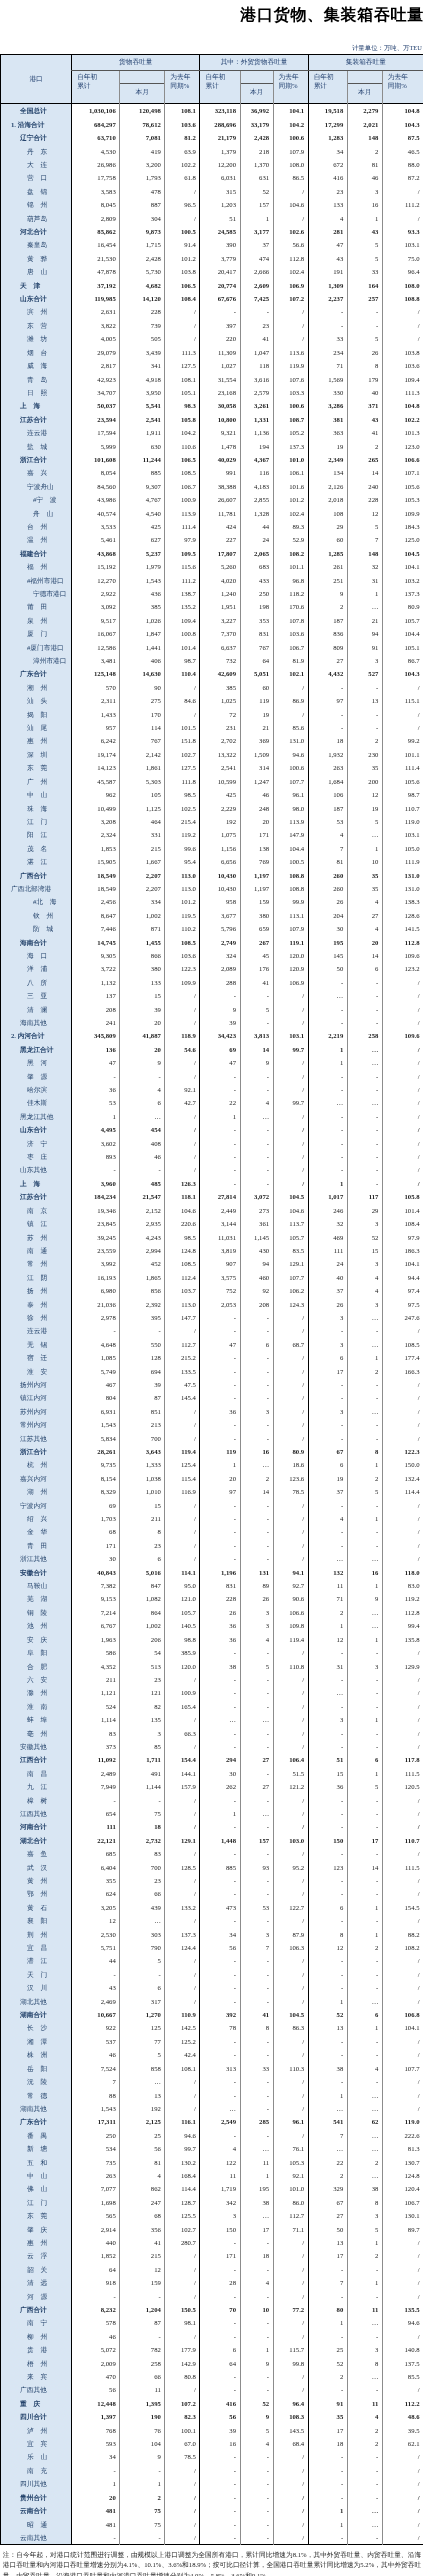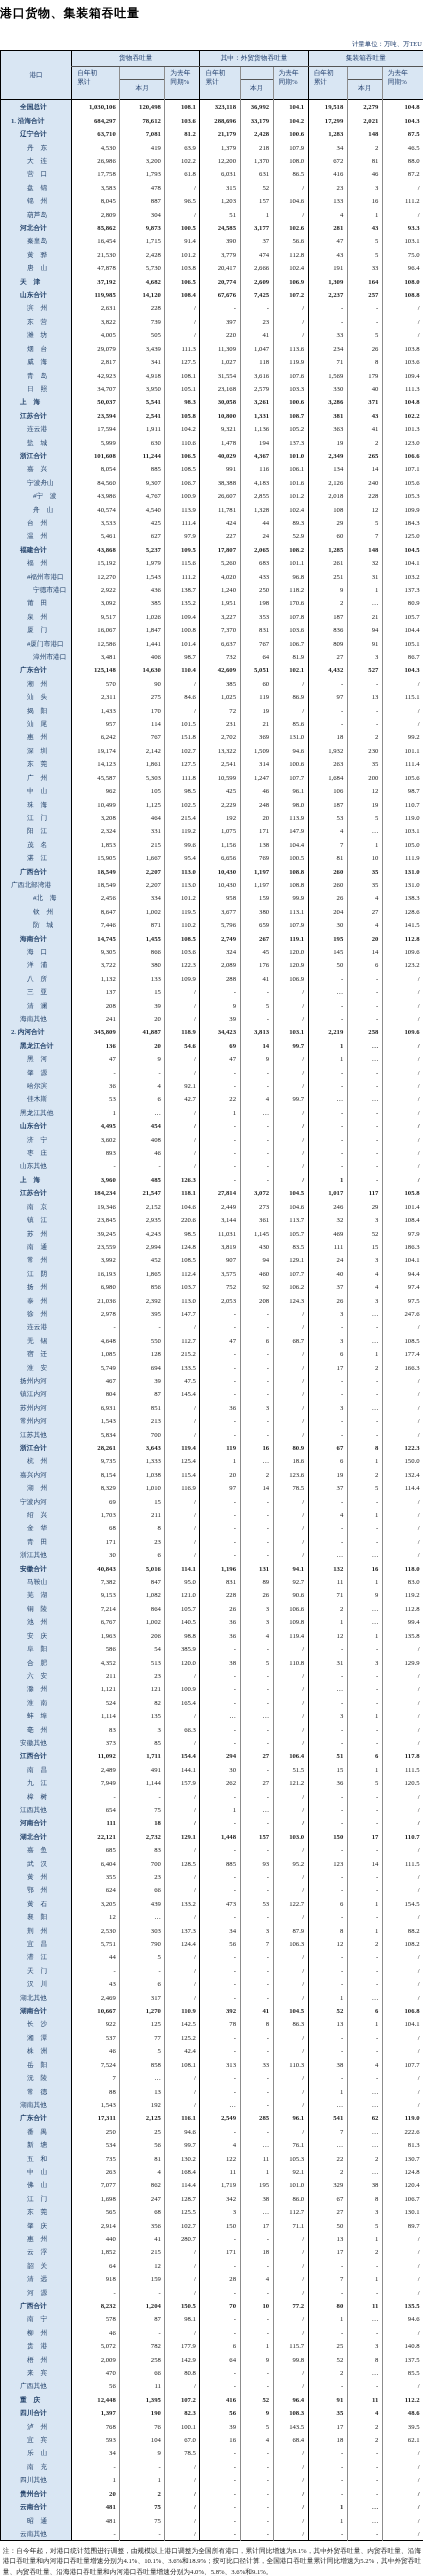--- a/index.html
+++ b/index.html
@@ -1,17 +1,17 @@
 <!DOCTYPE html>
 <html style="font-size:11.3px"><head>
 <meta charset="utf-8">
 <style>
   html,body{margin:0;padding:0;background:#ffffff;}
   body{width:424px;font-family:"Liberation Serif","DejaVu Serif",serif;color:#1a1a1a;}
-  .page-title{font-size:12px;font-weight:bold;text-align:left;margin:5px 0 18px 0;color:#000;letter-spacing:0.7px;}
+  .page-title{font-size:16px;font-weight:bold;text-align:right;margin:5px 0 18px 0;color:#000;letter-spacing:0.7px;}
   .unit-note{font-size:6.4px;text-align:right;color:#1d3b6b;padding:0 2.1px 1.4px 0;}
   table{border-collapse:collapse;table-layout:fixed;width:424px;border:1.1px solid #000;}
   thead th{background:#d9e6f3;color:#1d3b6b;font-weight:normal;font-size:6.7px;padding:0;}
   thead tr.grp th{height:15px;border-bottom:0.7px solid #555;}
   thead tr.sub th{height:32px;vertical-align:top;}
   th.gb,td.gb{border-left:0.8px solid #000;}
   th.tn,td.tn{border-left:0.7px solid #8c8c8c;}
   thead{border-bottom:1.1px solid #000;}
   .sub-stack{text-align:left;padding:2.1px 0 0 5px;line-height:8.5px;}
   .month-inner{border-top:0.7px solid #555;margin-top:12px;padding-top:3.5px;text-align:center;line-height:7.8px;}

